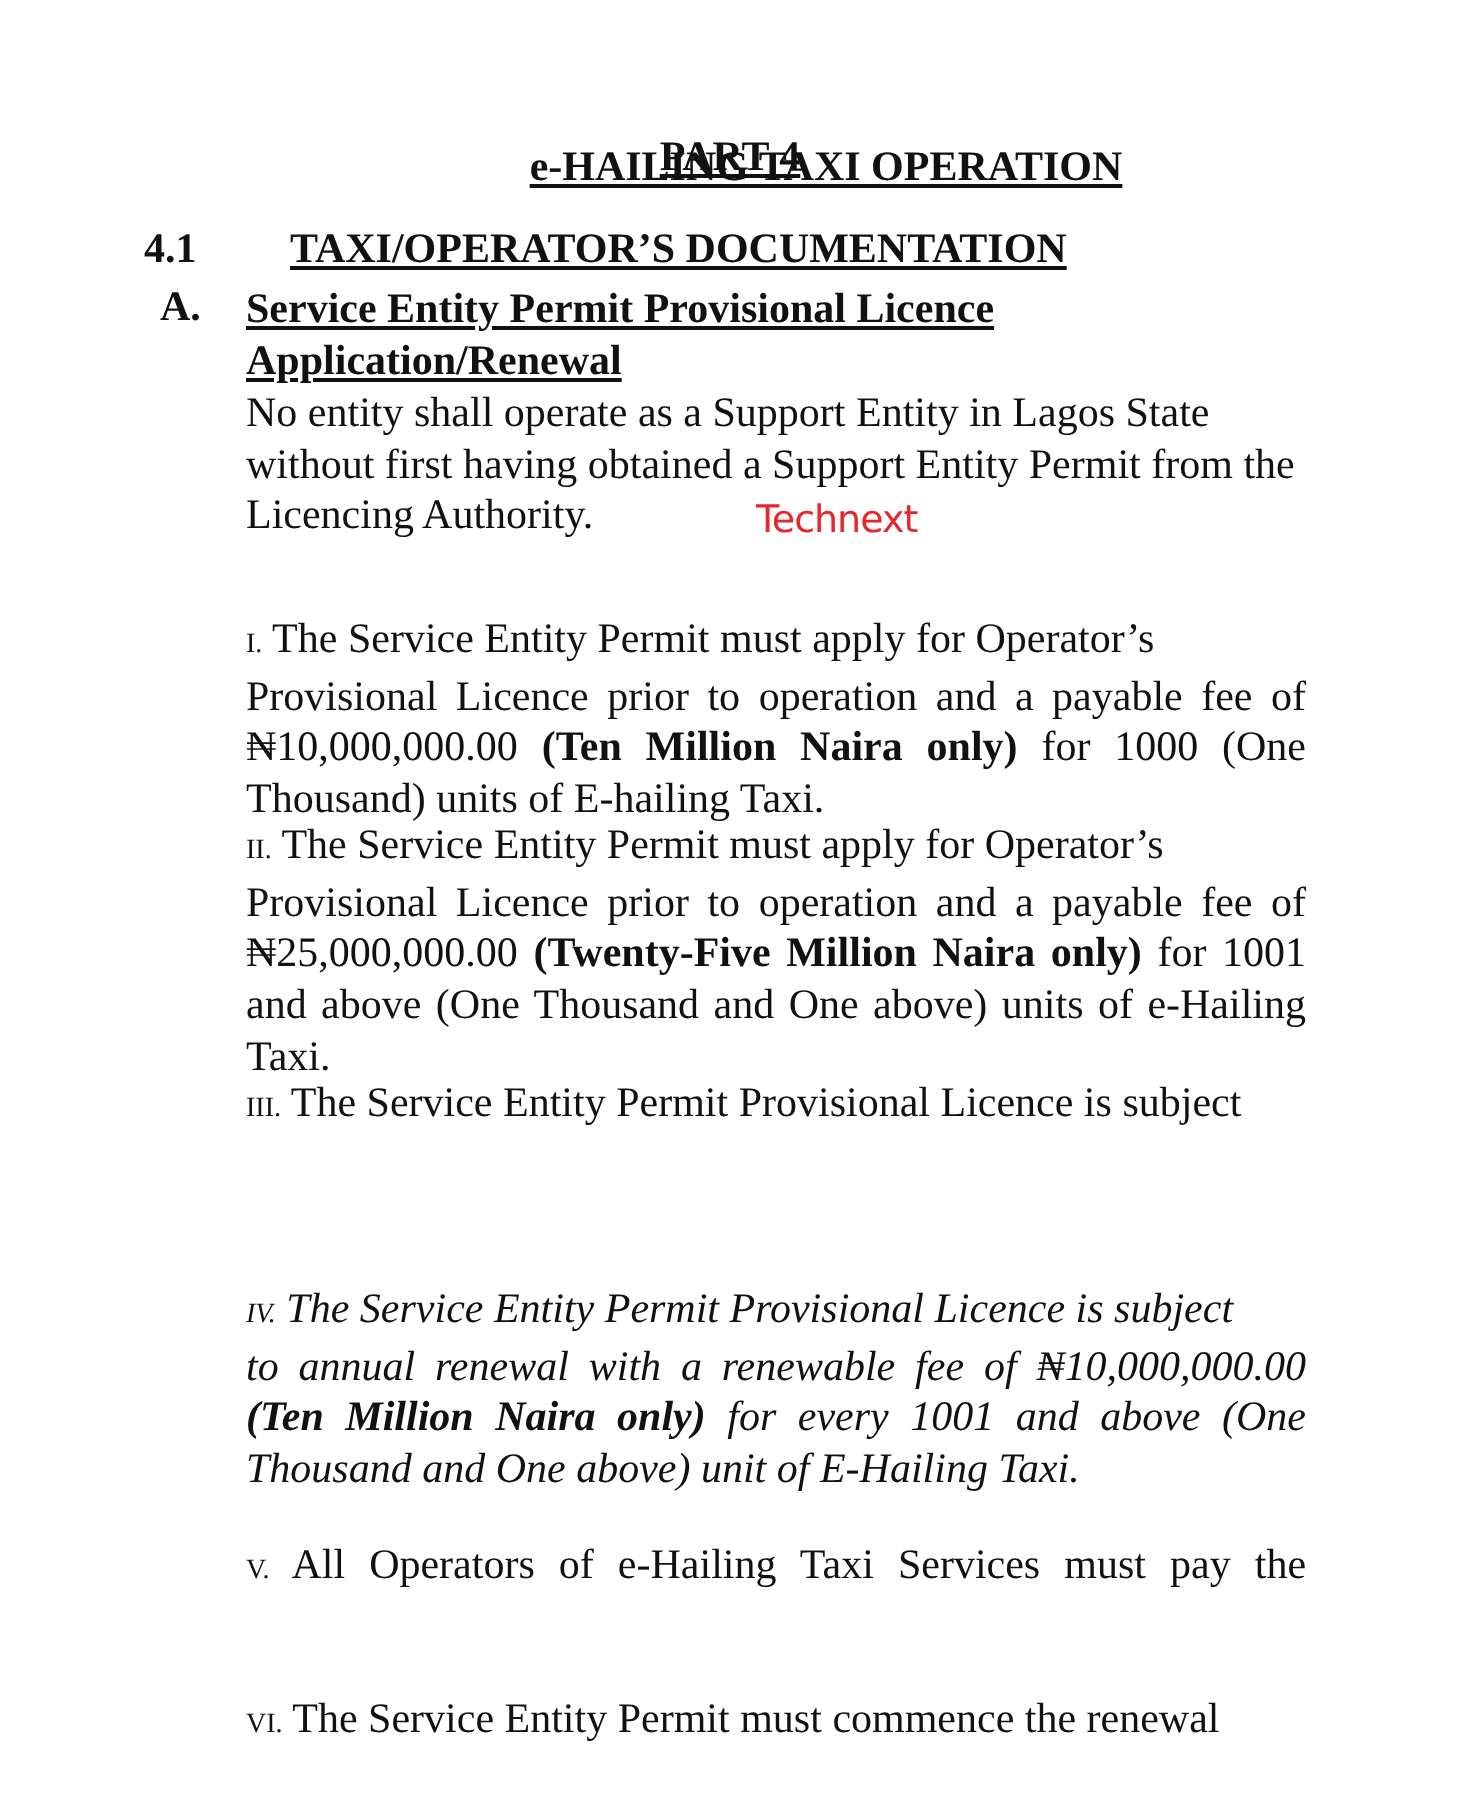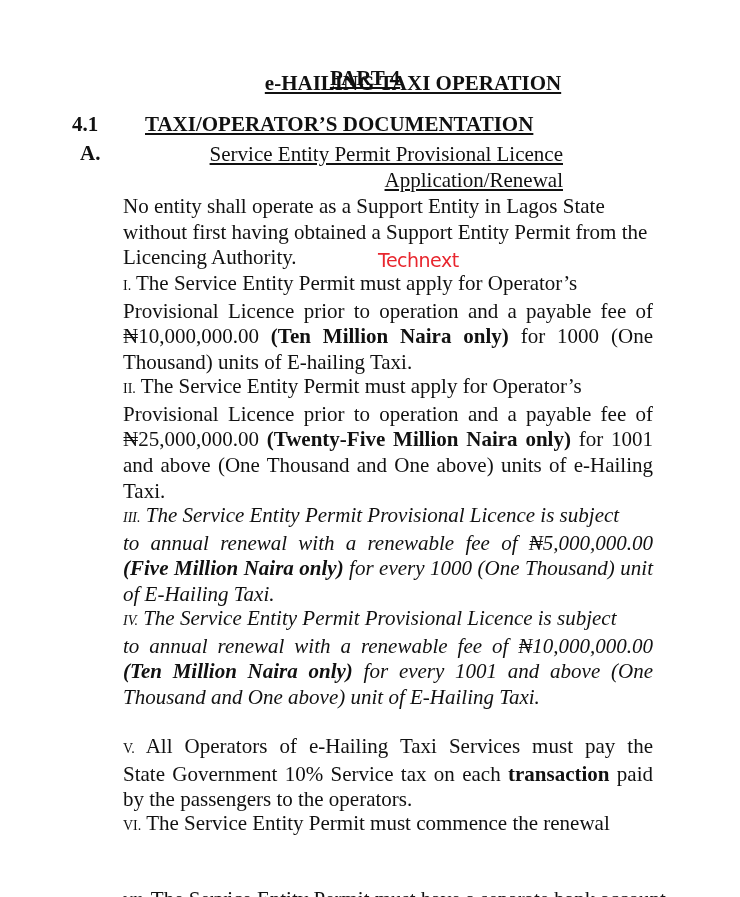--- a/index.html
+++ b/index.html
@@ -8,26 +8,26 @@
     font-family: "Liberation Serif", "DejaVu Serif", serif;
     color: #111111;
   }
   .center-head {
     position: absolute; left: 0; width: 730px; text-align: center;
     font-weight: bold; text-decoration: underline; font-size: 21px;
   }
   .sec-num { position: absolute; left: 72px; top: 112px; font-weight: bold; font-size: 21px; }
   .sec-title { position: absolute; left: 145px; top: 112px; font-weight: bold; font-size: 21px; text-decoration: underline; }
   .sub-letter { position: absolute; left: 80px; top: 141px; font-weight: bold; font-size: 21px; }
-  .sub-title { position: absolute; left: 123px; top: 141px; width: 440px; font-weight: normal; font-size: 21px; text-decoration: underline; line-height: 26px; text-align: right; }
+  .sub-title { position: absolute; left: 123px; top: 141px; width: 440px; font-weight: bold; font-size: 21px; text-decoration: underline; line-height: 26px; }
   .body-text {
     position: absolute; left: 123px; width: 530px; font-size: 21px; line-height: 25.6px;
   }
   .item { position: absolute; left: 123px; width: 530px; font-size: 21px; line-height: 25.7px; }
-  .item .line1 { display: block; white-space: nowrap; }
+  .item .line1 { display: block; white-space: nowrap; margin-top: 36px; }
   .item .rest { display: block; text-align: justify; text-align-last: left; }
   .roman { font-size: 14px; }
   .watermark {
     position: absolute; left: 378px; top: 249px; color: #e8262e;
     font-family: "DejaVu Sans", "Liberation Sans", sans-serif; font-size: 19px; letter-spacing: -0.5px;
   }
 </style>
 </head>
 <body>
 
@@ -46,33 +46,31 @@
   <div class="item" style="top:271px;">
     <span class="line1"><span class="roman">I.</span> <span>The Service Entity Permit must apply for Operator’s</span></span>
     <span class="rest"><span>Provisional Licence prior to operation and a payable fee of ₦10,000,000.00 </span><b>(Ten Million Naira only)</b><span> for 1000 (One Thousand) units of E-hailing Taxi.</span></span>
   </div>
 
   <div class="item" style="top:374px;">
     <span class="line1"><span class="roman">II.</span> <span>The Service Entity Permit must apply for Operator’s</span></span>
     <span class="rest"><span>Provisional Licence prior to operation and a payable fee of ₦25,000,000.00 </span><b>(Twenty-Five Million Naira only)</b><span> for 1001 and above (One Thousand and One above) units of e-Hailing Taxi.</span></span>
   </div>
 
-  <div class="item" style="top:503px;font-style:italic;">
+  <div class="item" style="top:503px;">
     <span class="line1"><span class="roman">III.</span> <span>The Service Entity Permit Provisional Licence is subject</span></span>
-    <span class="rest"><span>to annual renewal with a renewable fee of ₦5,000,000.00 </span><b>(Five Million Naira only)</b><span> for every 1000 (One Thousand) unit of E-Hailing Taxi.</span></span>
   </div>
 
   <div class="item" style="top:606px;font-style:italic;">
     <span class="line1"><span class="roman">IV.</span> <span>The Service Entity Permit Provisional Licence is subject</span></span>
     <span class="rest"><span>to annual renewal with a renewable fee of ₦10,000,000.00 </span><b>(Ten Million Naira only)</b><span> for every 1001 and above (One Thousand and One above) unit of E-Hailing Taxi.</span></span>
   </div>
 
   <div class="item" style="top:734px;">
     <span class="line1" style="white-space:normal;text-align:justify;text-align-last:justify;"><span class="roman">V.</span> <span>All Operators of e-Hailing Taxi Services must pay the</span></span>
-    <span class="rest"><span>State Government 10% Service tax on each </span><b>transaction</b><span> paid by the passengers to the operators.</span></span>
   </div>
 
   <div class="item" style="top:811px;">
     <span class="line1"><span class="roman">VI.</span> <span>The Service Entity Permit must commence the renewal</span></span>
   </div>
 
   <div class="item" style="top:887px;">
     <span class="line1"><span class="roman">VII.</span> <span>The Service Entity Permit must have a separate bank account</span></span>
   </div>
 

